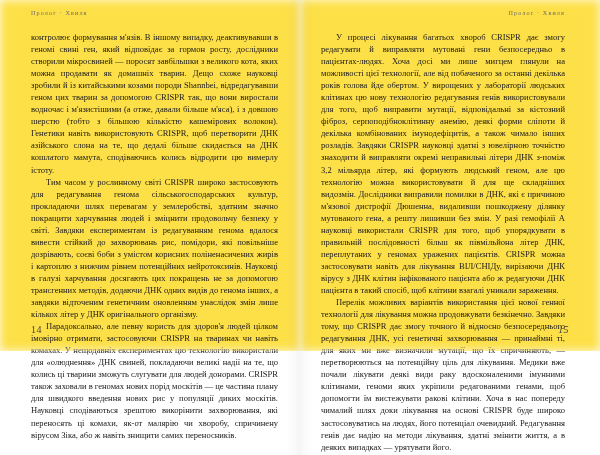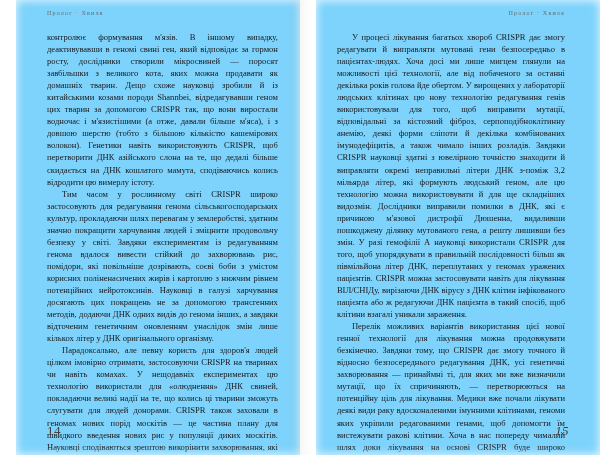--- a/index.html
+++ b/index.html
@@ -34,24 +34,23 @@
         rgba(120,115,110,0.05) 40%,
         rgba(120,115,110,0.07) 50%,
         rgba(120,115,110,0.04) 62%,
         rgba(120,115,110,0.00) 100%);
     pointer-events: none;
     z-index: 3;
   }
   .page {
     position: relative;
     width: 300px;
-    height: 455px;
+    height: 351px;
     box-sizing: border-box;
-    background: #7dd3fc;
-    margin-left: 16px;
+    background: #fde047;
   }
   .page-left {
     padding: 10px 22px 0 31px;
   }
   .page-right {
     padding: 10px 35px 0 21px;
   }
   .running-head {
     font-size: 6.1px;
     letter-spacing: 1.15px;
@@ -78,21 +77,21 @@
     margin: 0;
     text-indent: 15px;
     text-align: justify;
   }
   .body-text p.cont {
     text-indent: 0;
   }
   .folio {
     position: absolute;
     bottom: 16px;
-    font-size: 13px;
+    font-size: 10px;
     color: #454241;
     letter-spacing: 0.4px;
   }
   .page-left .folio { left: 31px; }
   .page-right .folio { right: 31px; font-style: italic; }
 
   
   .scan-noise {
     position: absolute;
     inset: 0;

